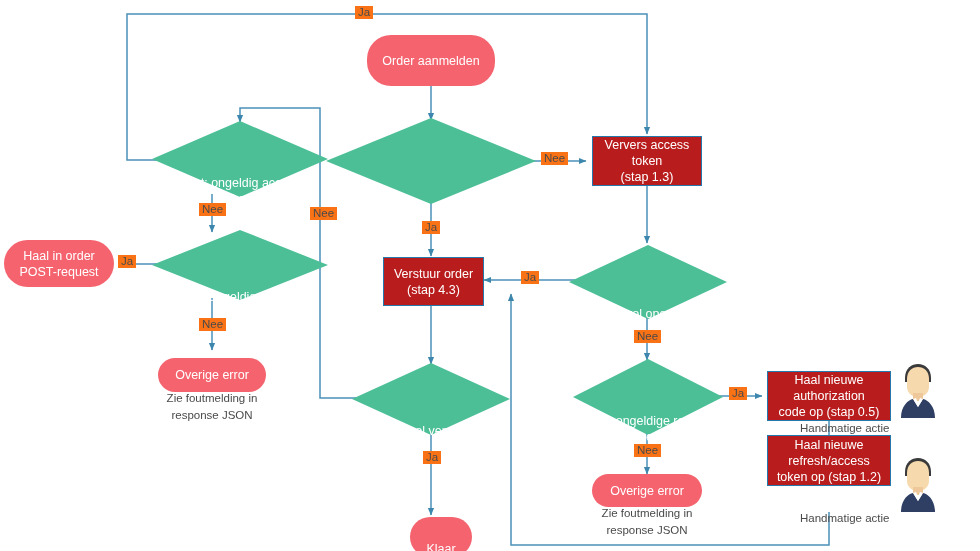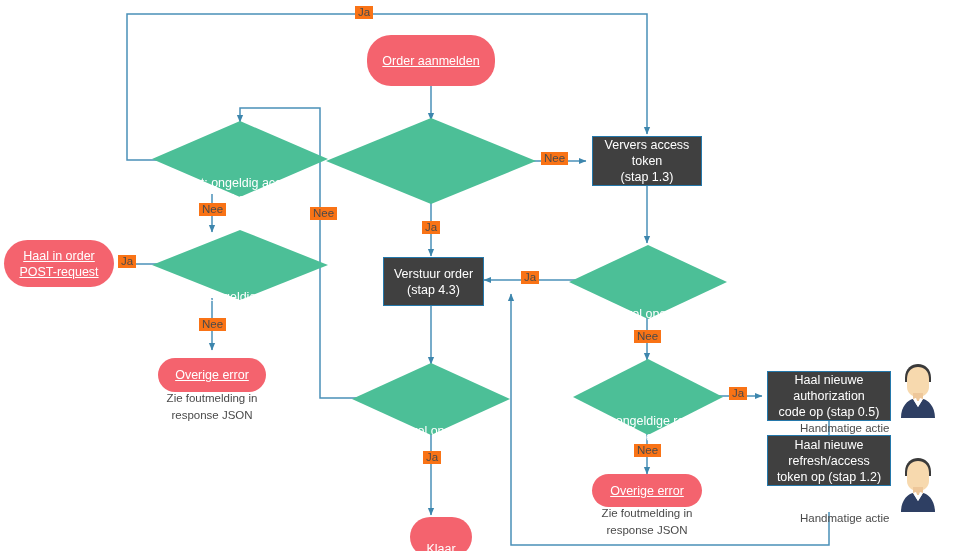--- a/index.html
+++ b/index.html
@@ -38,24 +38,23 @@
   .node .txt {
     display: block;
     width: 100%;
     padding: 0 2px;
     white-space: nowrap;
   }
   .terminal {
     background: #f4636e;
     border-radius: 24px;
     font-size: 12.5px;
-    text-decoration: underline;
   }
   .process {
-    background: #404040;
+    background: #b91c1c;
     border: 1px solid #2478ab;
     font-size: 12.5px;
   }
   .decision-wrap {
     position: absolute;
   }
   .decision-wrap .dia {
     position: absolute;
     left: 0;
     top: 0;
@@ -222,21 +221,21 @@
   <div class="decision-wrap" style="left:569px; top:245px; width:158px; height:74px;">
     <div class="dia"></div>
     <div class="dlabel">
       <span>Succesvol opgehaald?</span>
     </div>
   </div>
 
   <div class="decision-wrap" style="left:352px; top:363px; width:158px; height:72px;">
     <div class="dia"></div>
     <div class="dlabel">
-      <span>Succesvol ongeldige?</span>
+      <span>Succesvol verzonden?</span>
     </div>
   </div>
 
   <div class="decision-wrap" style="left:573px; top:359px; width:150px; height:76px;">
     <div class="dia"></div>
     <div class="dlabel">
       <span>Fout: ongeldige refresh</span><br>
       <span>token?</span>
     </div>
   </div>

